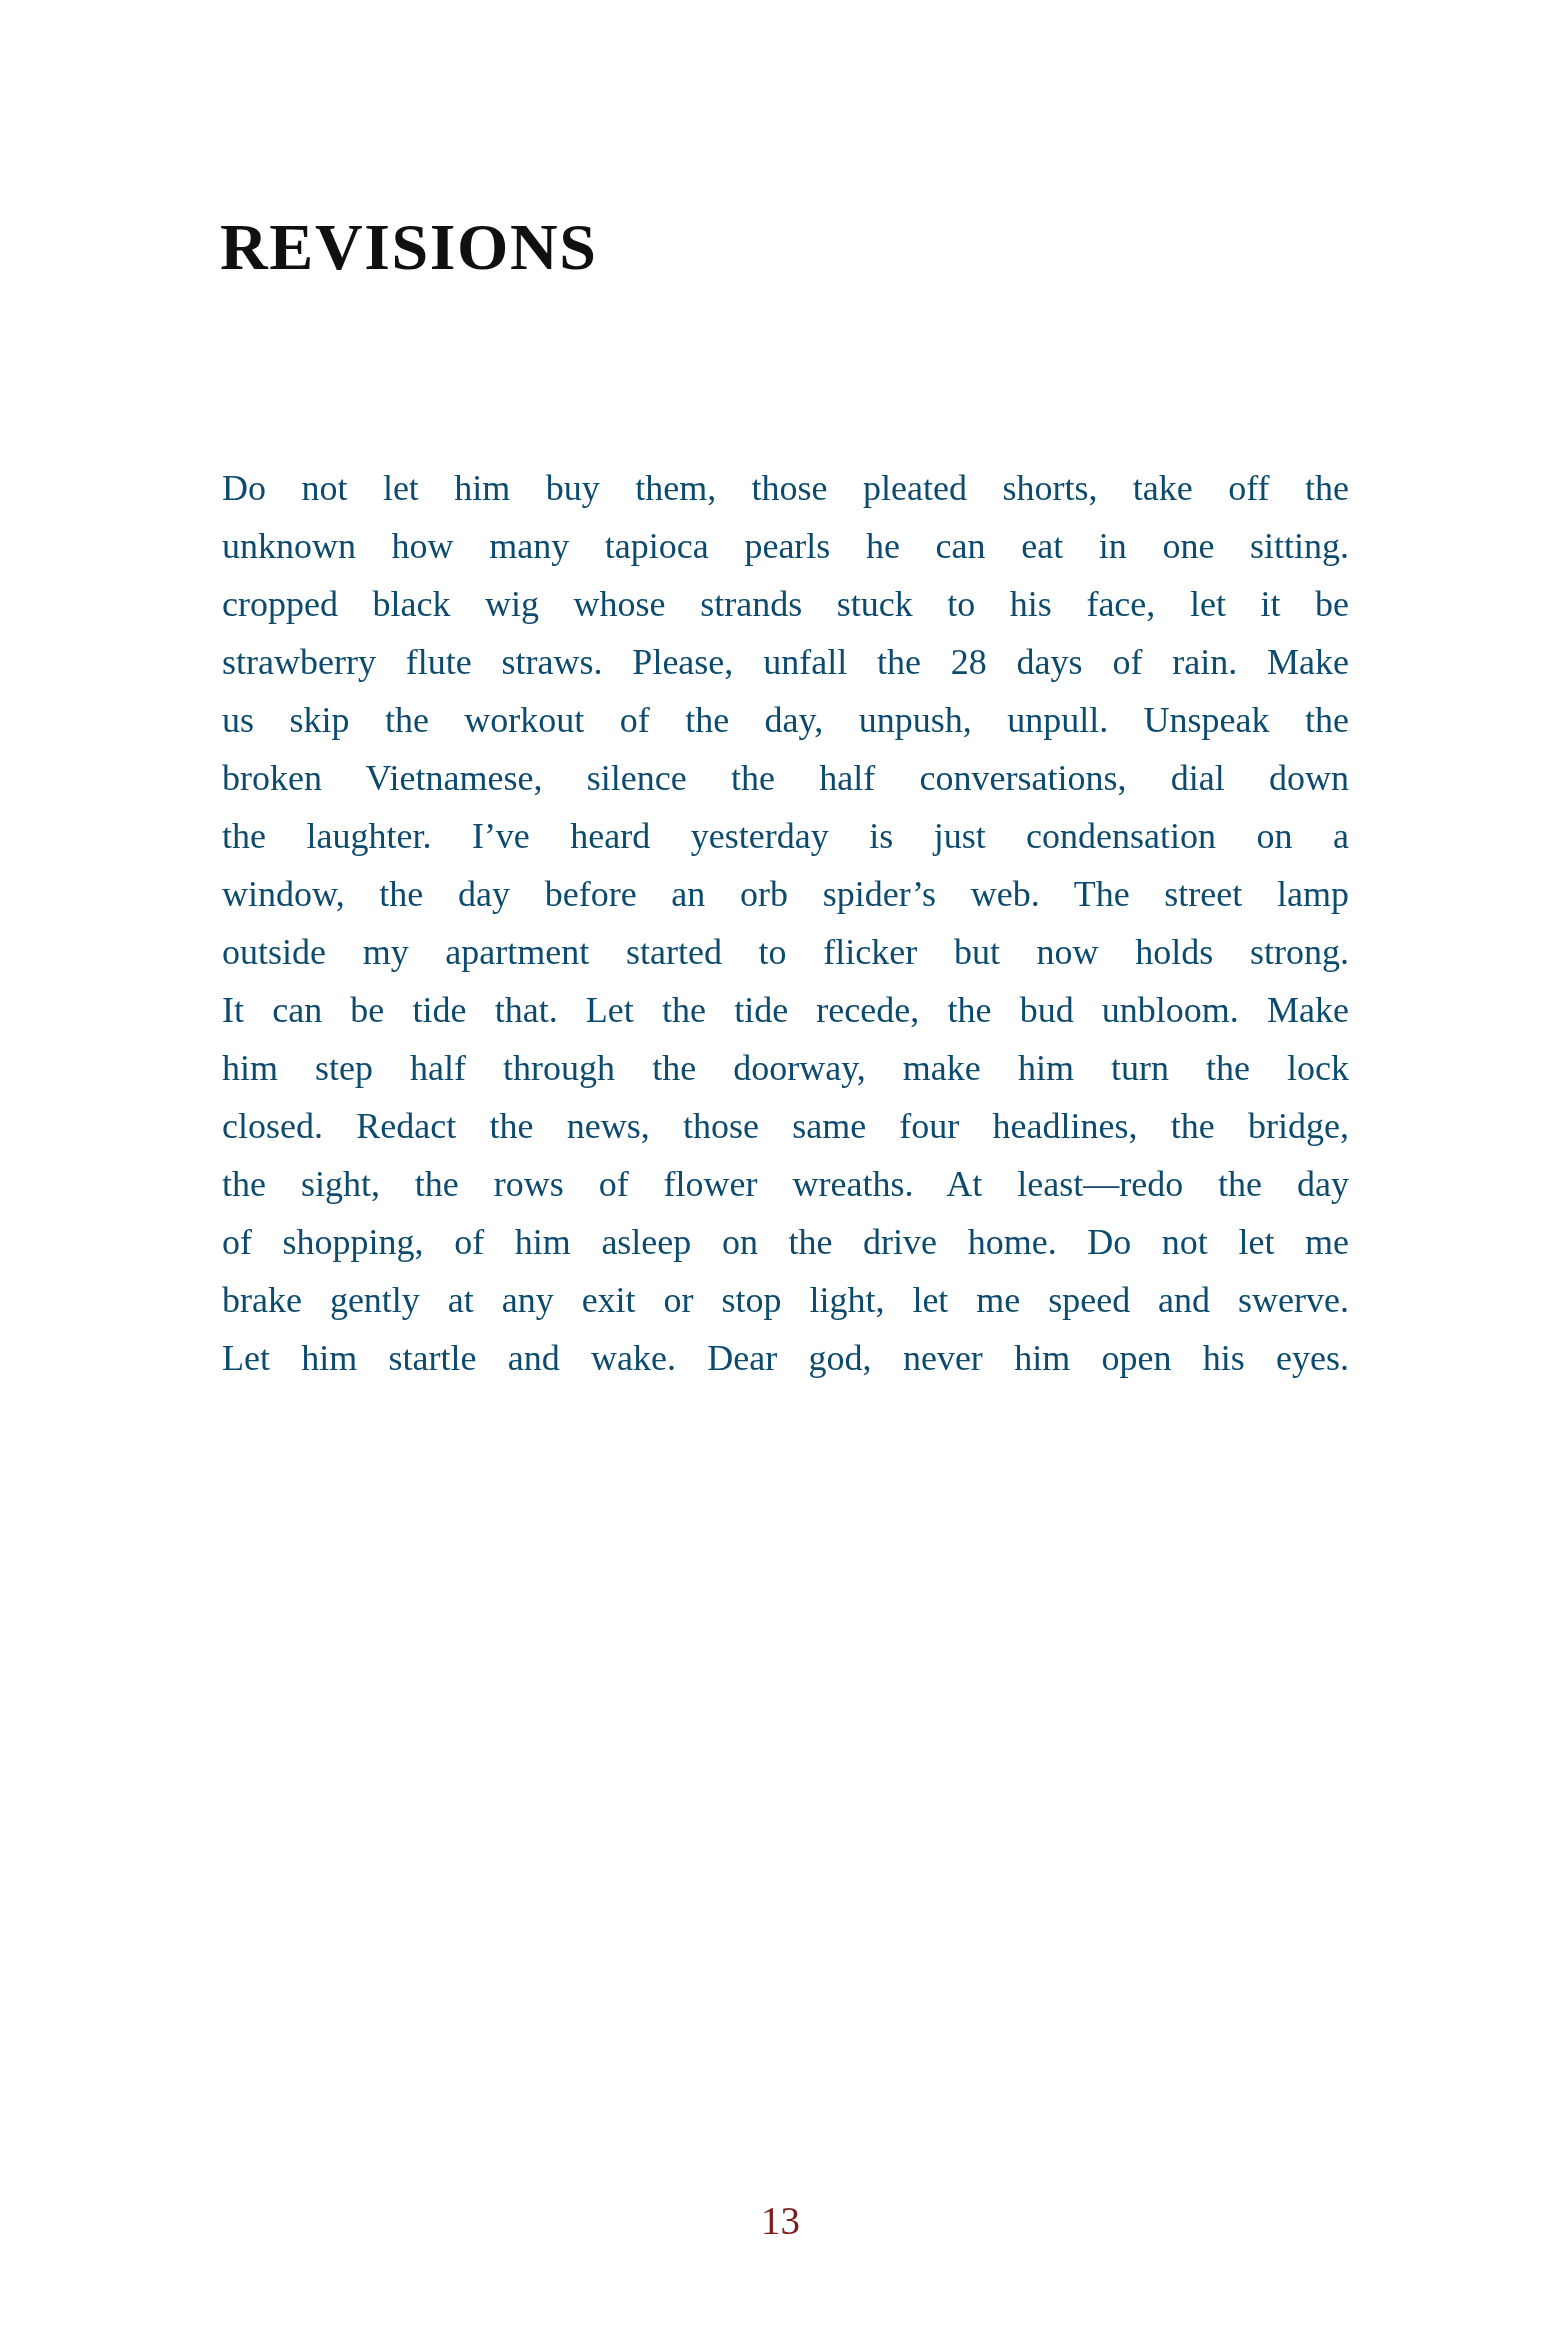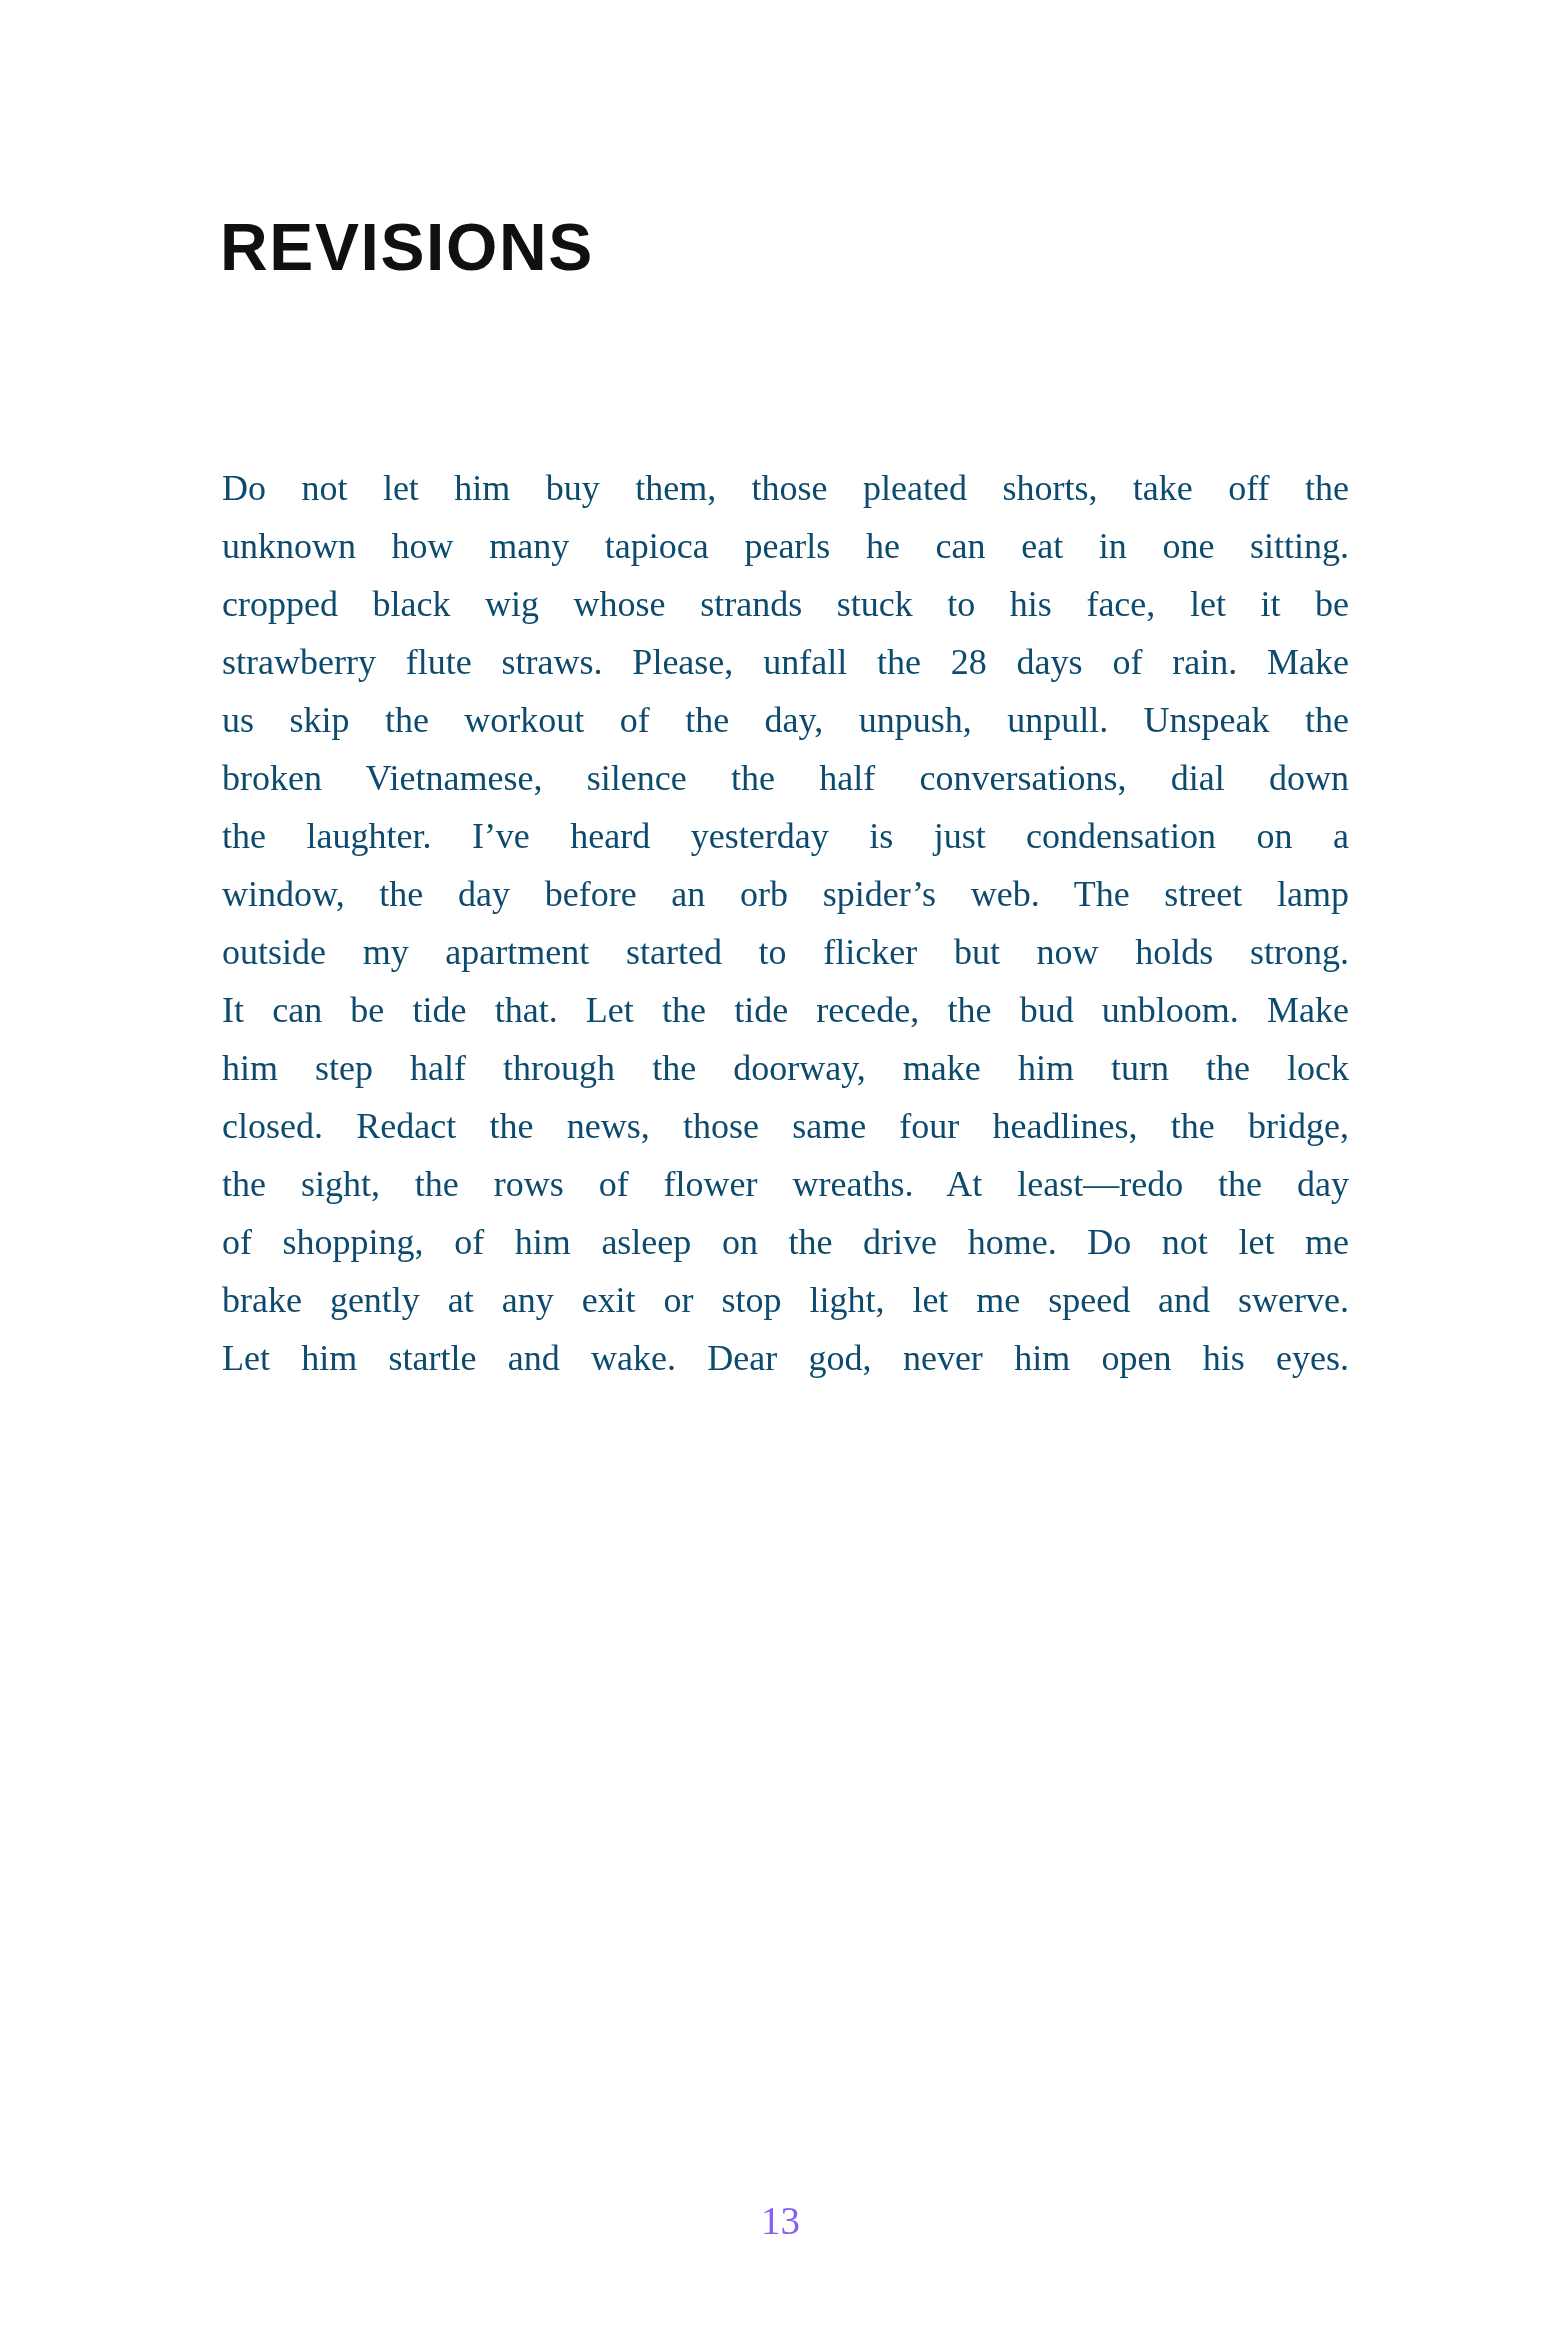--- a/index.html
+++ b/index.html
@@ -14,21 +14,21 @@
     background: #ffffff;
     overflow: hidden;
     font-family: "Liberation Serif", serif;
     color: #101010;
   }
   .chapter-title {
     position: absolute;
     left: 220px;
     top: 214px;
     margin: 0;
-    font-family: Liberation Sans, sans-serif;
+    font-family: Liberation Serif, serif;
     font-weight: 700;
     font-size: 66px;
     line-height: 1;
     letter-spacing: 1.6px;
     color: #101010;
     white-space: nowrap;
   }
   .poem {
     position: absolute;
     left: 222px;
@@ -47,21 +47,21 @@
     overflow: visible;
   }
   .folio {
     position: absolute;
     left: 0;
     top: 2201px;
     width: 100%;
     text-align: center;
     font-size: 39px;
     line-height: 1;
-    color: #8b5cf6;
+    color: #7f1d1d;
   }
 </style>
 </head>
 <body>
 
 <div class="page">
   <h1 class="chapter-title">REVISIONS</h1>
 
   <div class="poem">
       <div class="line">Do not let him buy them, those pleated shorts, take off the</div>

